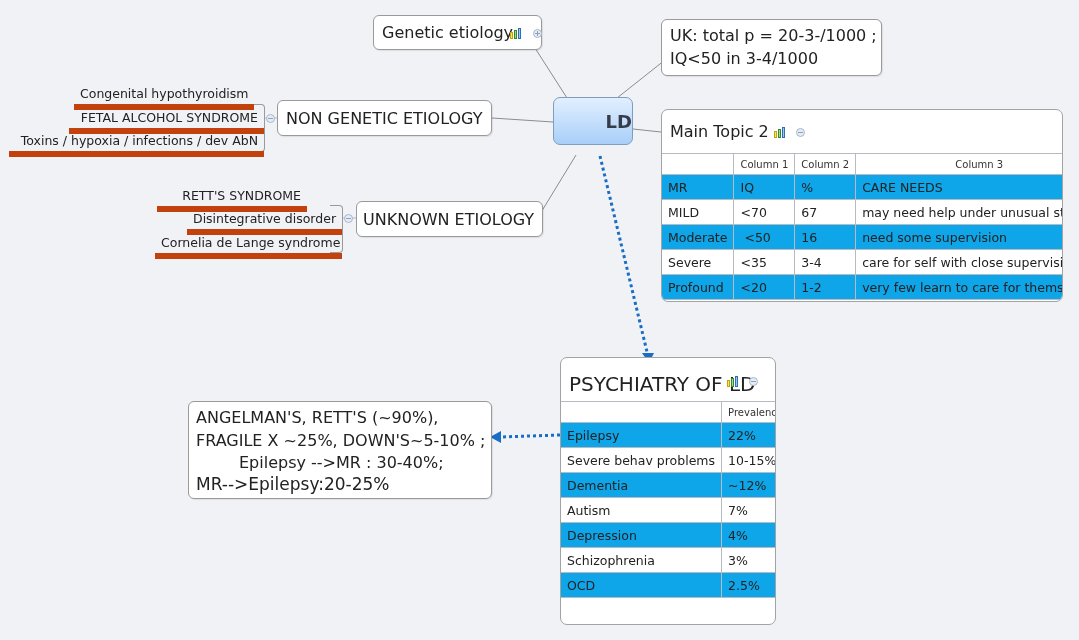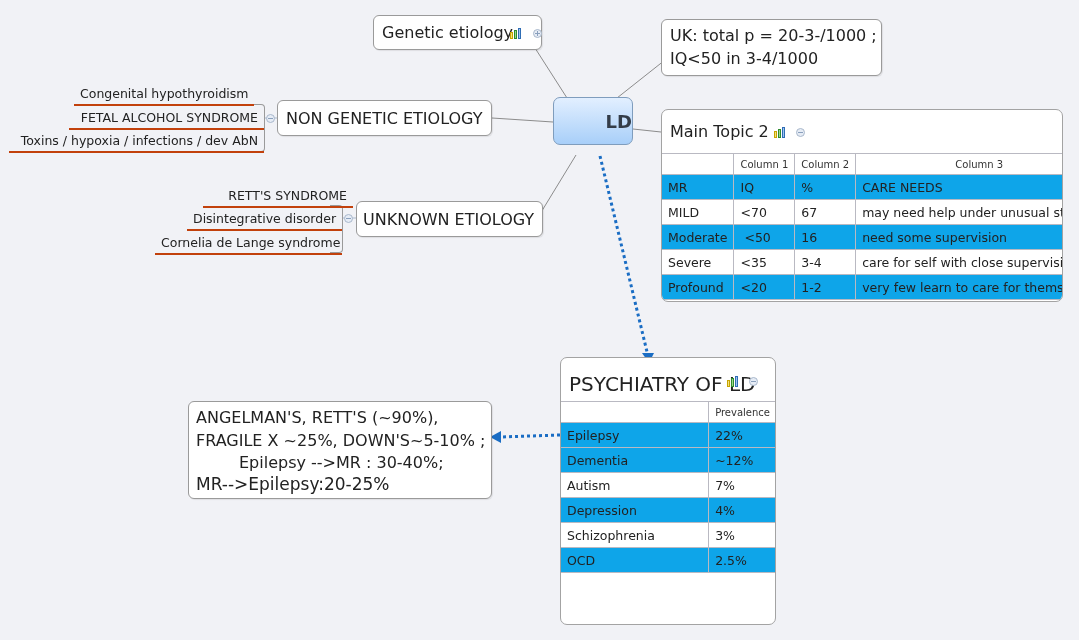--- a/index.html
+++ b/index.html
@@ -17,21 +17,21 @@
   .topic-text { position:absolute; white-space:nowrap; }
   .root {
     position:absolute; left:553px; top:97px; width:80px; height:48px; box-sizing:border-box;
     border:1px solid #7f9dbd; border-radius:7px;
     background:linear-gradient(#e2efff, #a8cff9);
     display:flex; align-items:center; justify-content:flex-end;
     font-weight:bold; font-size:18px; color:#333c48;
   }
   .sub {
     position:absolute; font-size:12.5px; white-space:nowrap; text-align:right;
-    border-bottom:2px solid #c2410c; padding:0 6px 3px 6px; box-sizing:border-box;
+    border-bottom:6px solid #c2410c; padding:0 6px 3px 6px; box-sizing:border-box;
   }
   .bracket {
     position:absolute; border-right:1px solid #9a9a9a; border-top:1px solid #9a9a9a; border-bottom:1px solid #9a9a9a;
     border-radius:0 4px 4px 0; box-sizing:border-box;
   }
   .collapse {
     position:absolute; width:9px; height:9px; border-radius:50%; border:1px solid #a9b8cc;
     background:#e6ecf5; box-sizing:border-box;
   }
   .collapse::after { content:""; position:absolute; left:1px; right:1px; top:3px; height:1px; background:#8aa0bd; }
@@ -89,21 +89,21 @@
 <div class="bracket" style="left:250px;top:104px;width:15px;height:48px;"></div>
 <div class="sub" style="right:825px;top:86px;width:180px;">Congenital hypothyroidism</div>
 <div class="sub" style="right:815px;top:110px;width:195px;">FETAL ALCOHOL SYNDROME</div>
 <div class="sub" style="right:815px;top:133px;width:255px;">Toxins / hypoxia / infections / dev AbN</div>
 
 <div class="node" style="left:356px;top:201px;width:187px;height:36px;">
   <span class="topic-text" style="left:6px;top:8px;font-size:16px;">UNKNOWN ETIOLOGY</span>
 </div>
 <span class="collapse" style="left:344px;top:214px;"></span>
 <div class="bracket" style="left:330px;top:205px;width:13px;height:48px;"></div>
-<div class="sub" style="right:726px;top:188px;width:150px;">RETT'S SYNDROME</div>
+<div class="sub" style="right:772px;top:188px;width:150px;">RETT'S SYNDROME</div>
 <div class="sub" style="right:737px;top:211px;width:155px;">Disintegrative disorder</div>
 <div class="sub" style="right:737px;top:235px;width:187px;">Cornelia de Lange syndrome</div>
 
 <div class="sect" style="left:661px;top:109px;width:402px;height:193px;">
   <span class="topic-text" style="left:8px;top:12px;font-size:16px;">Main Topic 2</span>
   <span class="icon-chart" style="position:absolute;left:112px;top:16px;">
     <span style="left:0;height:7px;border-color:#c7a400;background:#f4e27c;"></span>
     <span style="left:4px;height:9px;border-color:#2e8b2e;background:#9bd88a;"></span>
     <span style="left:8px;height:11px;border-color:#2f6db5;background:#9cc4f0;"></span>
   </span>
@@ -161,20 +161,24 @@
   <table class="t" style="left:-1px;top:43px;width:217px;">
     <tbody>
         <tr class="head">
       <td style="width:140px;"></td>
       <td>Prevalence</td>
     </tr>
     <tr class="alt">
           <td>Epilepsy</td>
           <td>22%</td>
         </tr>
+    <tr>
+          <td>Severe behav problems</td>
+          <td>10-15%</td>
+        </tr>
     <tr class="alt">
           <td>Dementia</td>
           <td>~12%</td>
         </tr>
     <tr>
           <td>Autism</td>
           <td>7%</td>
         </tr>
     <tr class="alt">
           <td>Depression</td>

